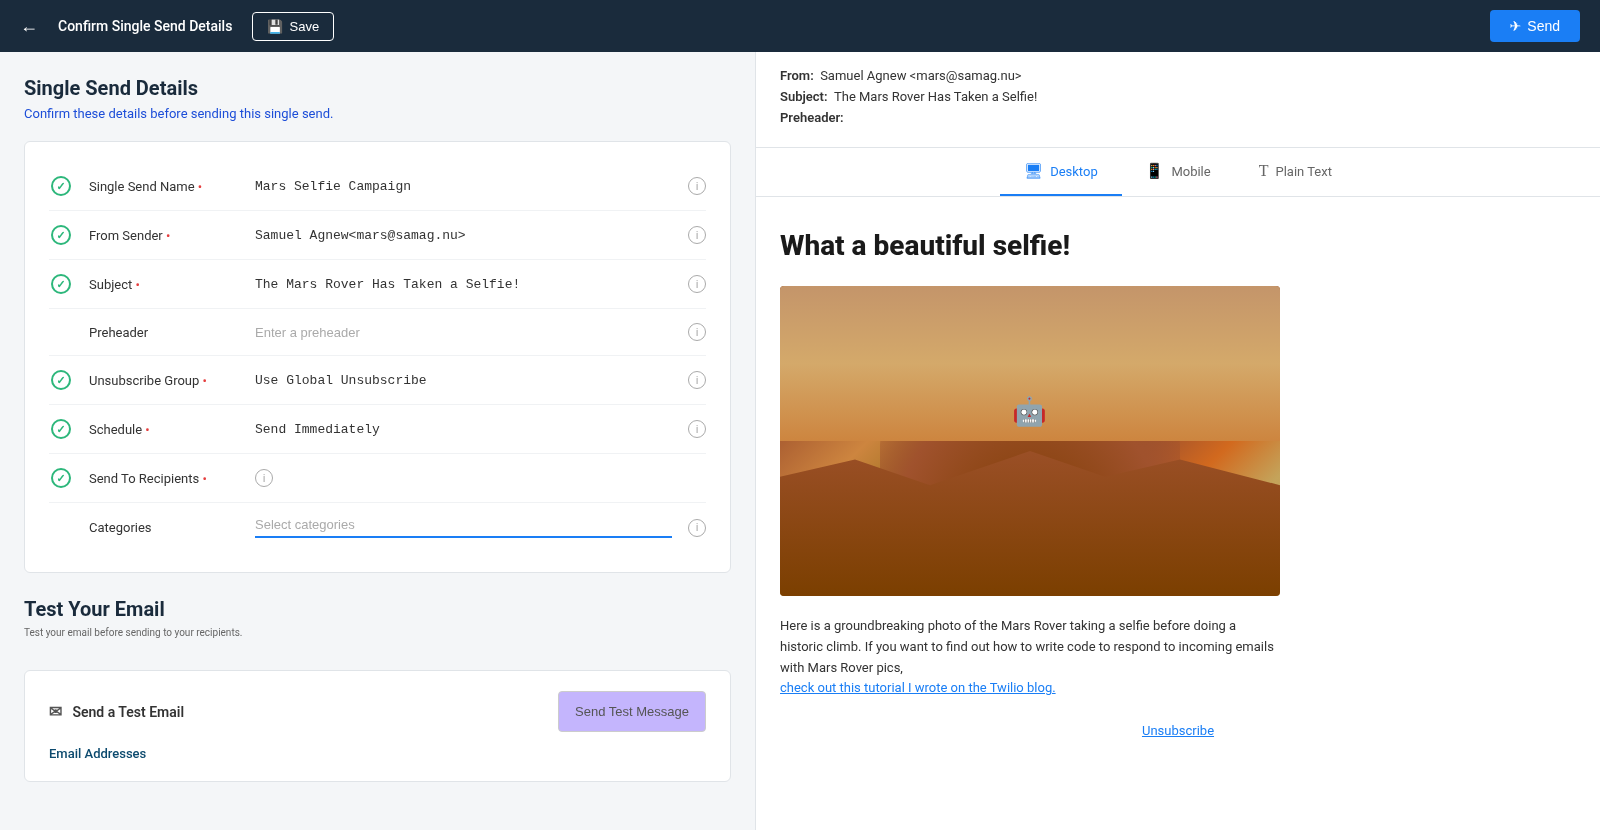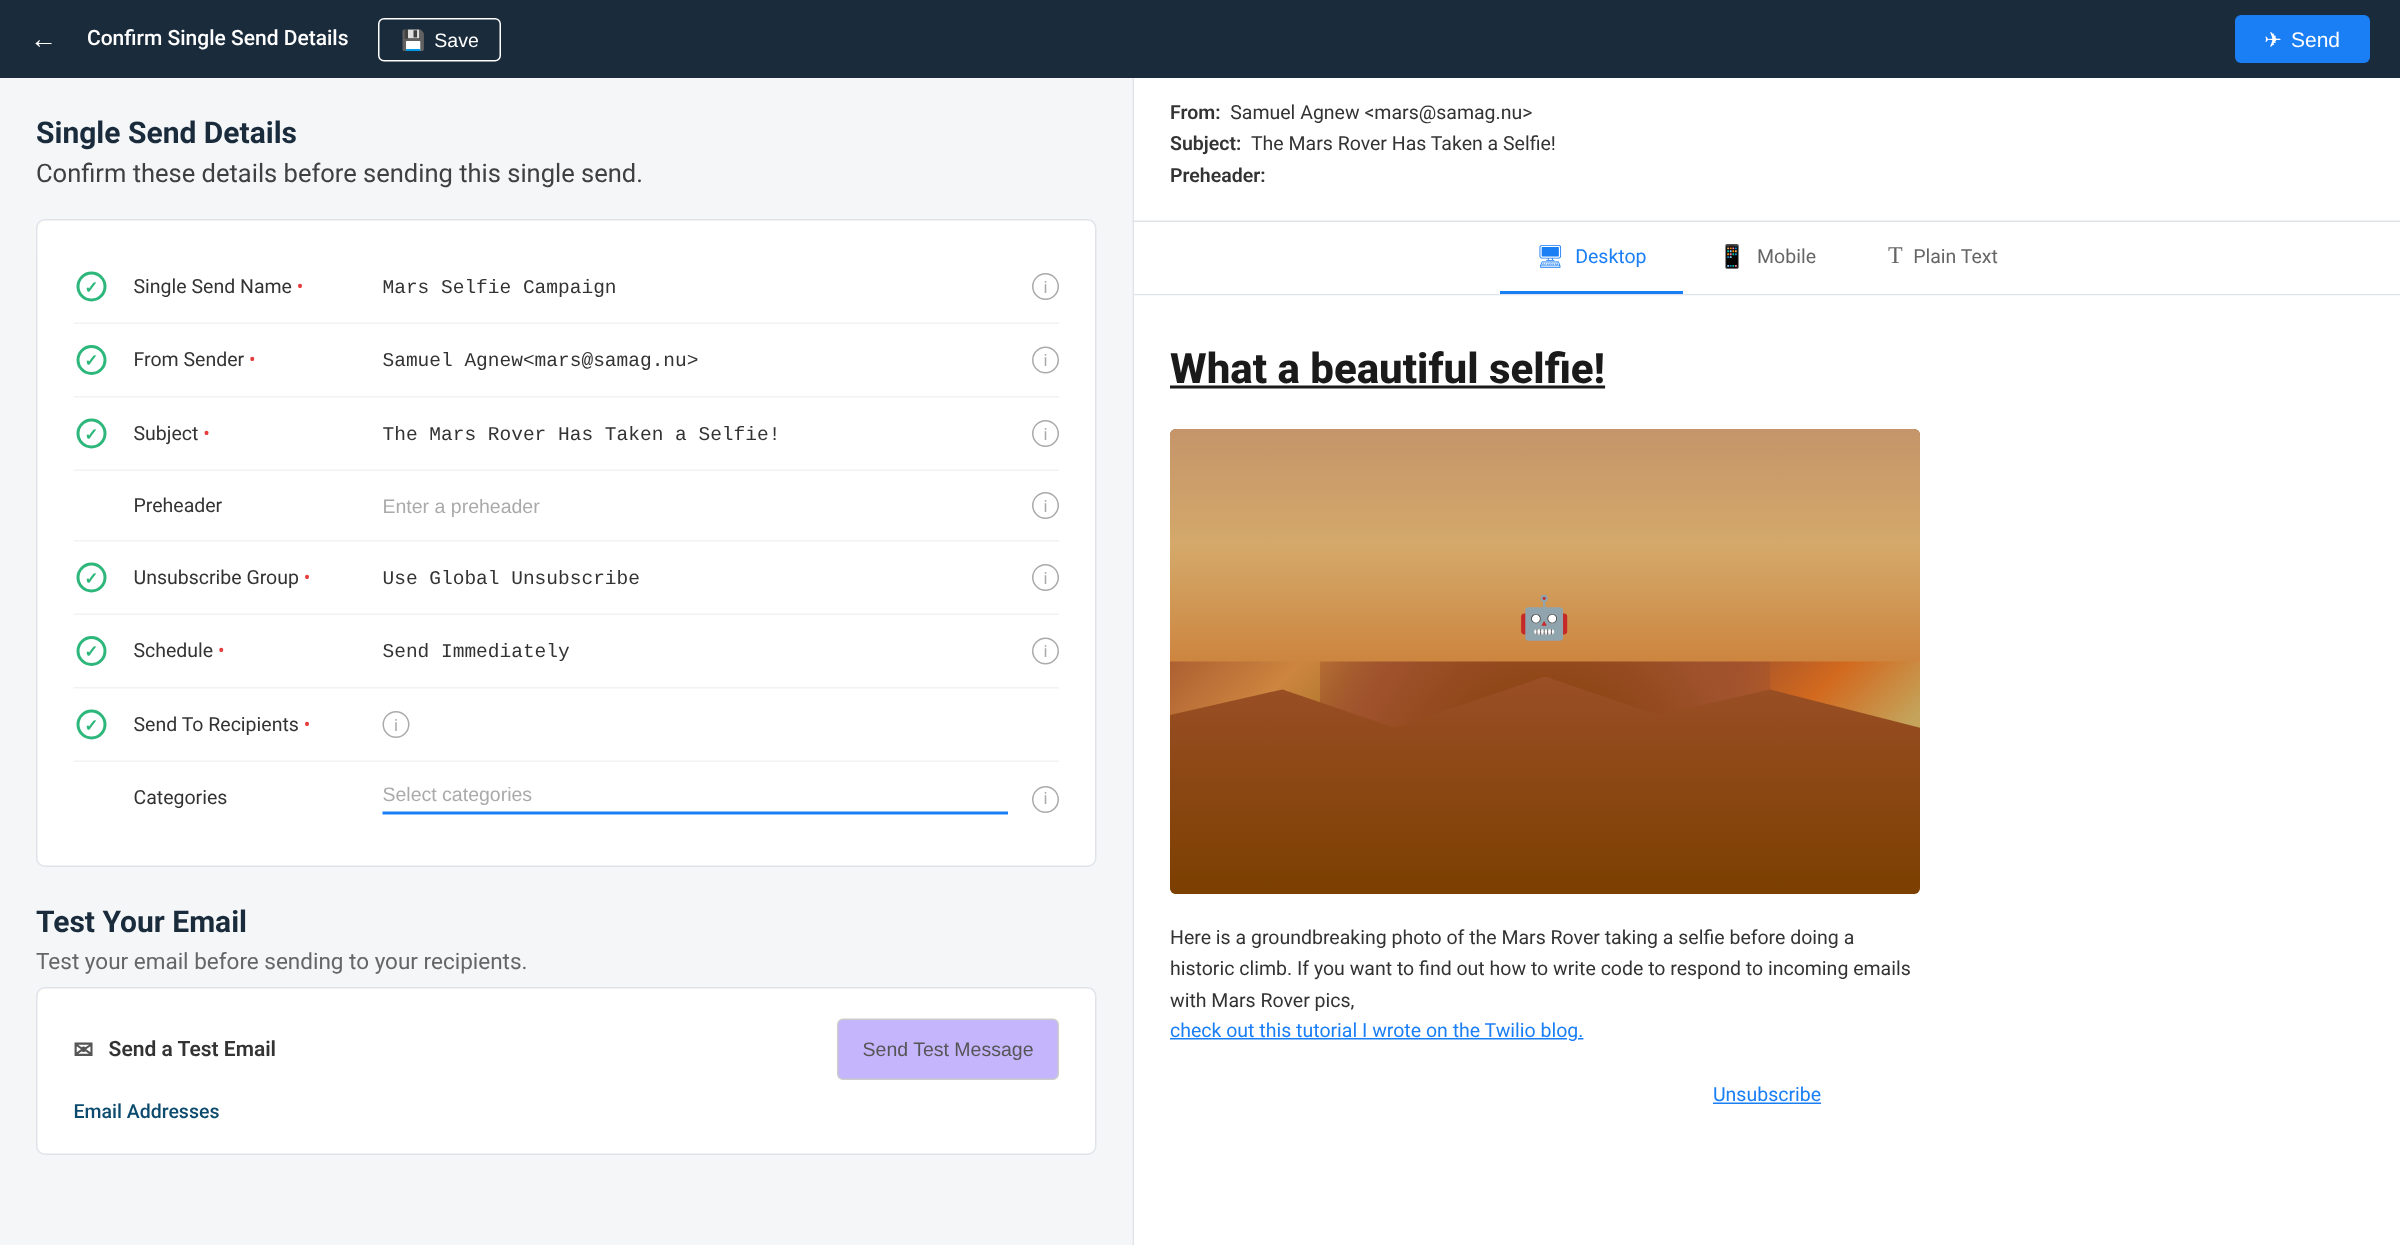--- a/index.html
+++ b/index.html
@@ -33,21 +33,21 @@
 
     
     .left-panel {
       width: 755px;
       padding: 24px;
       overflow-y: auto;
       background: #f4f6f8;
     }
 
     .section-title { font-size: 20px; font-weight: 700; color: #1a2b3c; margin-bottom: 6px; }
-    .section-subtitle { font-size: 17px; color: #404040; margin-bottom: 20px; }
+    .section-subtitle { font-size: 13px; color: #1d4ed8; margin-bottom: 20px; }
 
     .form-card {
       background: #fff;
       border: 1px solid #e0e4e8;
       border-radius: 6px;
       padding: 20px 24px;
       margin-bottom: 24px;
     }
 
     .form-row {
@@ -81,21 +81,21 @@
       padding: 3px 8px;
       font-size: 12px;
       gap: 6px;
     }
     .tag-pill .x { cursor: pointer; font-size: 13px; }
 
     .no-icon-spacer { width: 24px; flex-shrink: 0; }
 
     
     .test-section-title { font-size: 20px; font-weight: 700; color: #1a2b3c; margin-bottom: 6px; }
-    .test-section-subtitle { font-size: 15px; color: #666; margin-bottom: 8px; }
+    .test-section-subtitle { font-size: 10px; color: #666; margin-bottom: 32px; }
     .test-card { background: #fff; border: 1px solid #e0e4e8; border-radius: 6px; padding: 20px 24px; }
     .test-row { display: flex; align-items: center; justify-content: space-between; margin-bottom: 14px; }
     .test-label { display: flex; align-items: center; gap: 10px; font-size: 14px; font-weight: 600; color: #333; }
     .envelope-icon { color: #555; font-size: 16px; }
     .send-test-btn { border: 1.5px solid #ccc; border-radius: 4px; background: #c4b5fd; padding: 12px 16px; font-size: 13px; color: #555; cursor: pointer; }
     .email-addresses-label { font-size: 13px; color: #0c4a6e; font-weight: 500; }
 
     
     .right-panel {
       flex: 1;
@@ -130,21 +130,21 @@
       border-bottom: 2px solid transparent;
     }
     .preview-tab.active {
       color: #1a7ef5;
       border-bottom: 2px solid #1a7ef5;
     }
     .preview-tab .tab-icon { font-size: 15px; }
 
     
     .email-content { flex: 1; overflow-y: auto; padding: 32px 24px; background: #fff; }
-    .email-heading { font-size: 28px; font-weight: 800; color: #1a1a1a; margin-bottom: 24px; text-decoration: underline; }
+    .email-heading { font-size: 28px; font-weight: 800; color: #1a1a1a; margin-bottom: 24px; }
 
     .mars-image {
       width: 100%;
       max-width: 500px;
       height: 310px;
       background: linear-gradient(
         135deg,
         #8B4513 0%,
         #A0522D 15%,
         #CD853F 30%,

